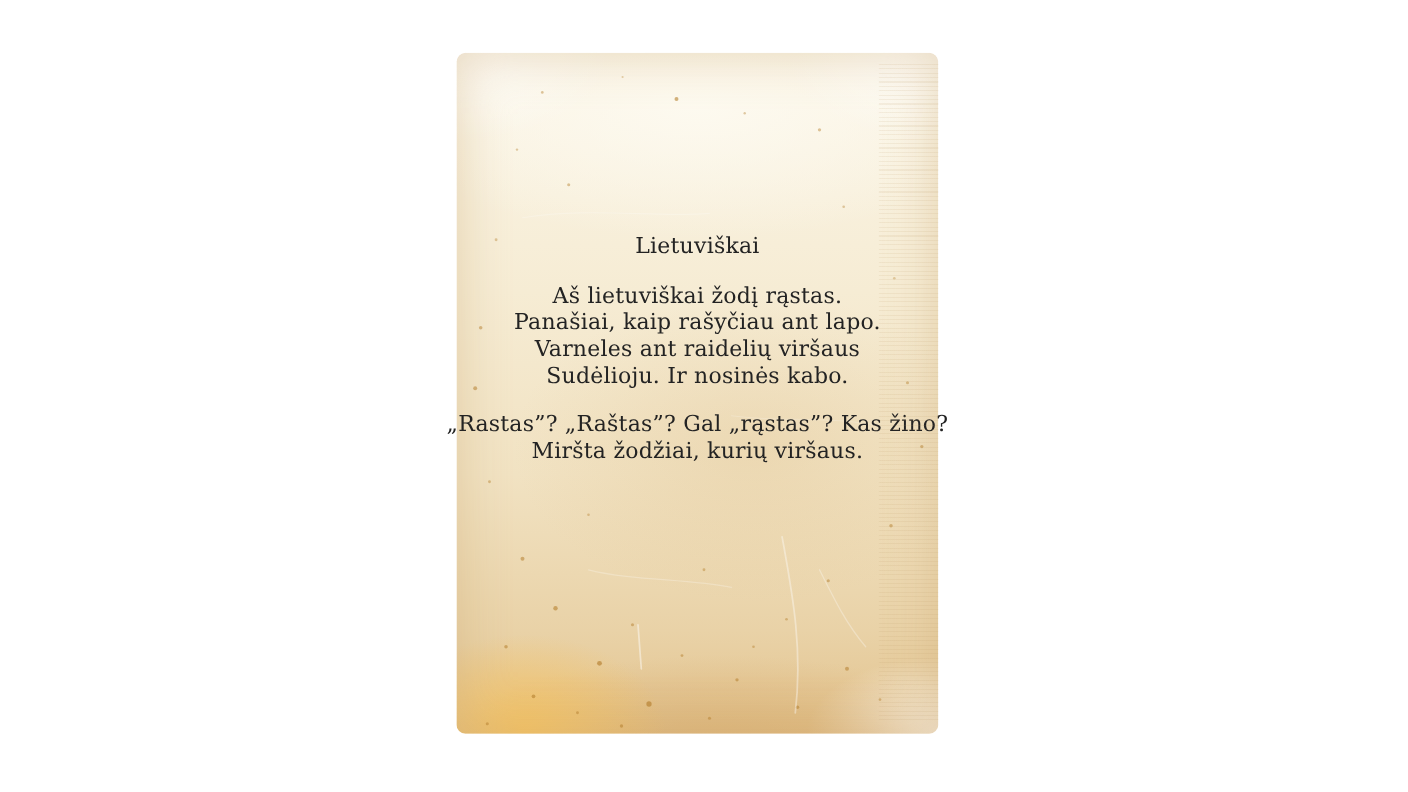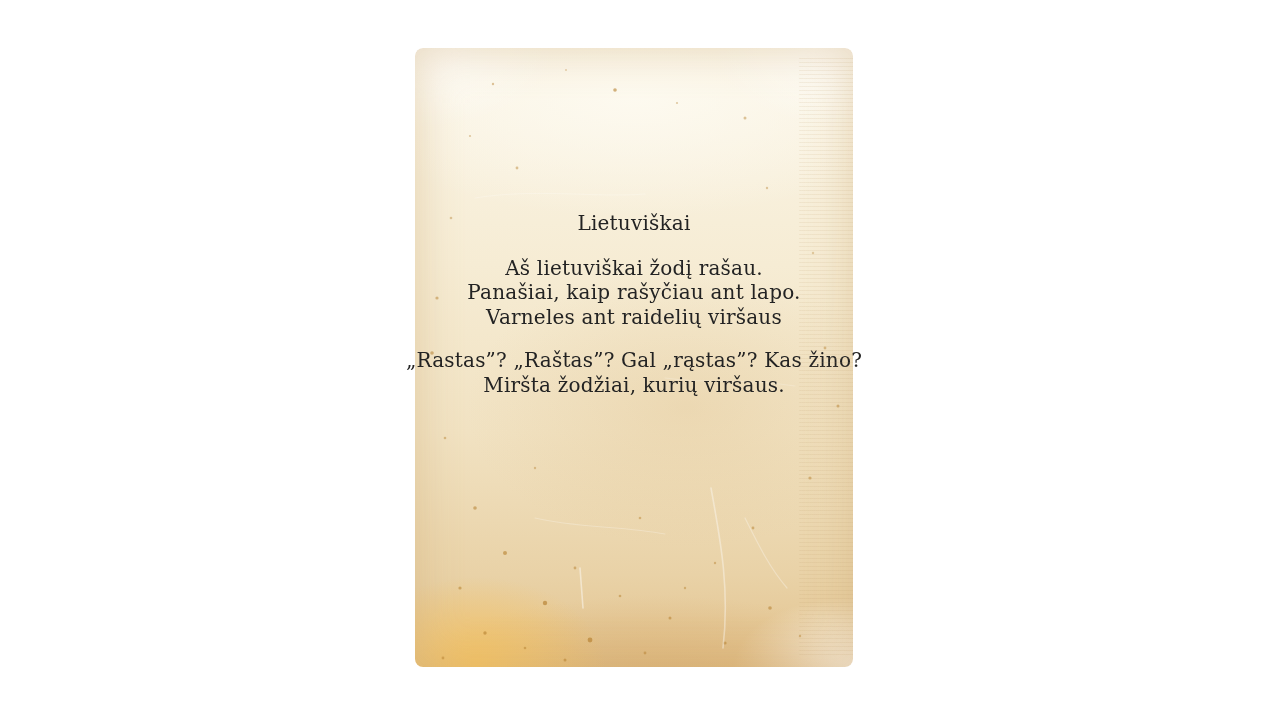--- a/index.html
+++ b/index.html
@@ -136,23 +136,24 @@
         <path d="M60 150 C 120 140, 180 150, 230 146" stroke-width="1.0" opacity="0.22"></path>
         <path d="M250 330 C 290 336, 330 330, 380 338" stroke-width="1.0" opacity="0.20"></path>
         <path d="M165 520 L 168 560" stroke-width="1.6" opacity="0.45"></path>
       </g>
     </svg>
 
     <div class="poem">
       <div class="line poem-title">Lietuviškai</div>
 
       <div class="stanza">
-        <div class="line">Aš lietuviškai žodį rašau.</div>
+        <div class="line">Aš lietuviškai žodį rąstas.</div>
         <div class="line">Panašiai, kaip rašyčiau ant lapo.</div>
         <div class="line">Varneles ant raidelių viršaus</div>
+        <div class="line">Sudėlioju. Ir nosinės kabo.</div>
       </div>
 
       <div class="stanza stanza-2">
         <div class="line">„Rastas”? „Raštas”? Gal „rąstas”? Kas žino?</div>
         <div class="line">Miršta žodžiai, kurių viršaus.</div>
       </div>
 
     </div>
   </div>
 </div>

